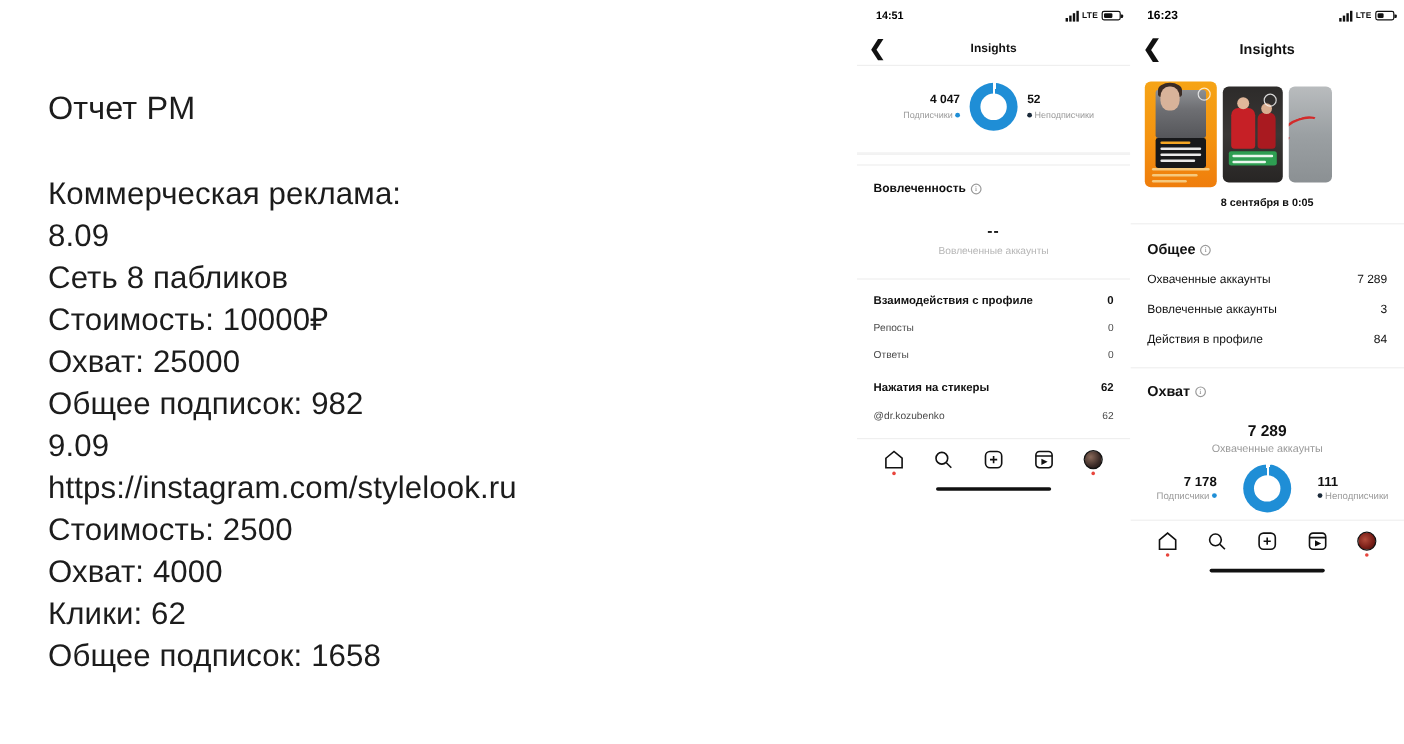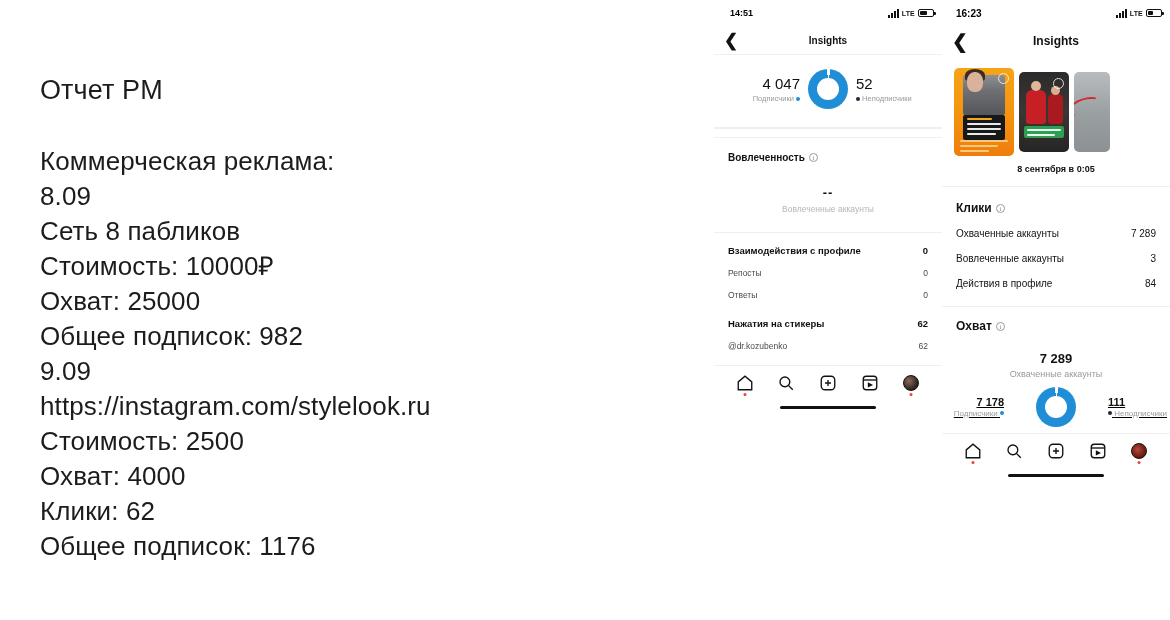--- a/index.html
+++ b/index.html
@@ -110,21 +110,21 @@
 
   .dot { display: inline-block; width: 4px; height: 4px; border-radius: 50%; background: #1f8ed6; vertical-align: middle; }
   .top-stats {
     display: flex; align-items: center; justify-content: center;
     padding: 14px 0 18px 0;
     gap: 8px;
   }
   .ts-col { width: 74px; }
   .ts-col.l { text-align: right; }
   .ts-col.r { text-align: left; }
-  .ts-num { font-size: 15px; font-weight: normal; color: #111; }
+  .ts-num { font-size: 10px; font-weight: bold; color: #111; }
   .ts-lbl { font-size: 7.5px; color: #9a9a9a; margin-top: 2px; white-space: nowrap; }
 
   .row {
     display: flex; align-items: center; justify-content: space-between;
     padding: 10px 14px;
   }
   .row-k { font-size: 9.5px; font-weight: bold; color: #111; }
   .row-v { font-size: 9.5px; font-weight: bold; color: #111; }
   .row-sub { padding: 6px 14px; }
   .row-sub .row-k, .row-sub .row-v { font-weight: normal; font-size: 8.5px; color: #4a4a4a; }
@@ -260,23 +260,22 @@
     text-align: center; font-size: 9px; color: #111; font-weight: bold;
     padding: 4px 0 12px 0;
   }
 
   .reach-big {
     text-align: center; font-size: 13px; font-weight: bold; color: #111;
     padding-top: 12px;
   }
   .reach-sub { text-align: center; font-size: 9px; color: #9a9a9a; padding-top: 3px; }
   .reach-stats {
-    display: flex; align-items: center; justify-content: space-between; gap: 22px;
+    display: flex; align-items: center; justify-content: center; gap: 22px;
     padding: 8px 0 6px 0;
-    text-decoration: underline;
   }
   .rs-col { width: 62px; }
   .rs-col.l { text-align: right; }
   .rs-col.r { text-align: left; }
   .rs-num { font-size: 11px; font-weight: bold; color: #111; }
   .rs-lbl { font-size: 8px; color: #9a9a9a; margin-top: 1px; line-height: 10px; }
 </style>
 </head>
 <body>
 
@@ -289,21 +288,21 @@
     <div class="report-line">8.09</div>
     <div class="report-line">Сеть 8 пабликов</div>
     <div class="report-line">Стоимость: 10000₽</div>
     <div class="report-line">Охват: 25000</div>
     <div class="report-line">Общее подписок: 982</div>
     <div class="report-line">9.09</div>
     <div class="report-line">https://instagram.com/stylelook.ru</div>
     <div class="report-line">Стоимость: 2500</div>
     <div class="report-line">Охват: 4000</div>
     <div class="report-line">Клики: 62</div>
-    <div class="report-line">Общее подписок: 1176</div>
+    <div class="report-line">Общее подписок: 1658</div>
   </div>
 
   <div class="phone phone-left">
 
     <div class="statusbar">
       <div class="sb-time" style="left:16px; font-size:9px;">14:51</div>
       <div class="sb-right">
         <span class="sig">
             <i></i>
             <i></i>
@@ -460,21 +459,21 @@
       </div>
       <div class="story third">
         <span class="swoosh"></span>
       </div>
     </div>
     <div class="story-date">8 сентября в 0:05</div>
 
     <div class="hsep"></div>
 
     <div class="sec-head">
-      <span class="sec-title" style="font-size:12px;">Клики</span>
+      <span class="sec-title" style="font-size:12px;">Общее</span>
       <span class="info-i">i</span>
     </div>
 
     <div class="row" style="padding:7px 14px;">
       <span class="row-k" style="font-weight:normal;font-size:10px;">Охваченные аккаунты</span>
       <span class="row-v" style="font-weight:normal;font-size:10px;">7 289</span>
     </div>
     <div class="row" style="padding:7px 14px;">
       <span class="row-k" style="font-weight:normal;font-size:10px;">Вовлеченные аккаунты</span>
       <span class="row-v" style="font-weight:normal;font-size:10px;">3</span>

